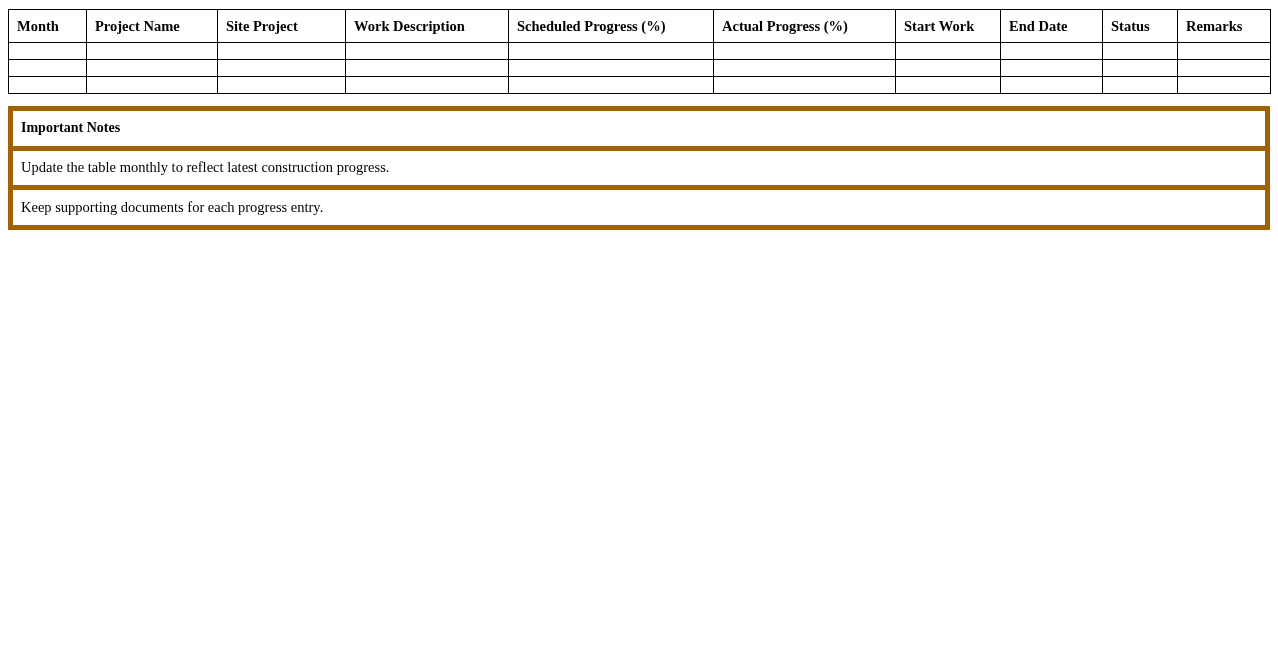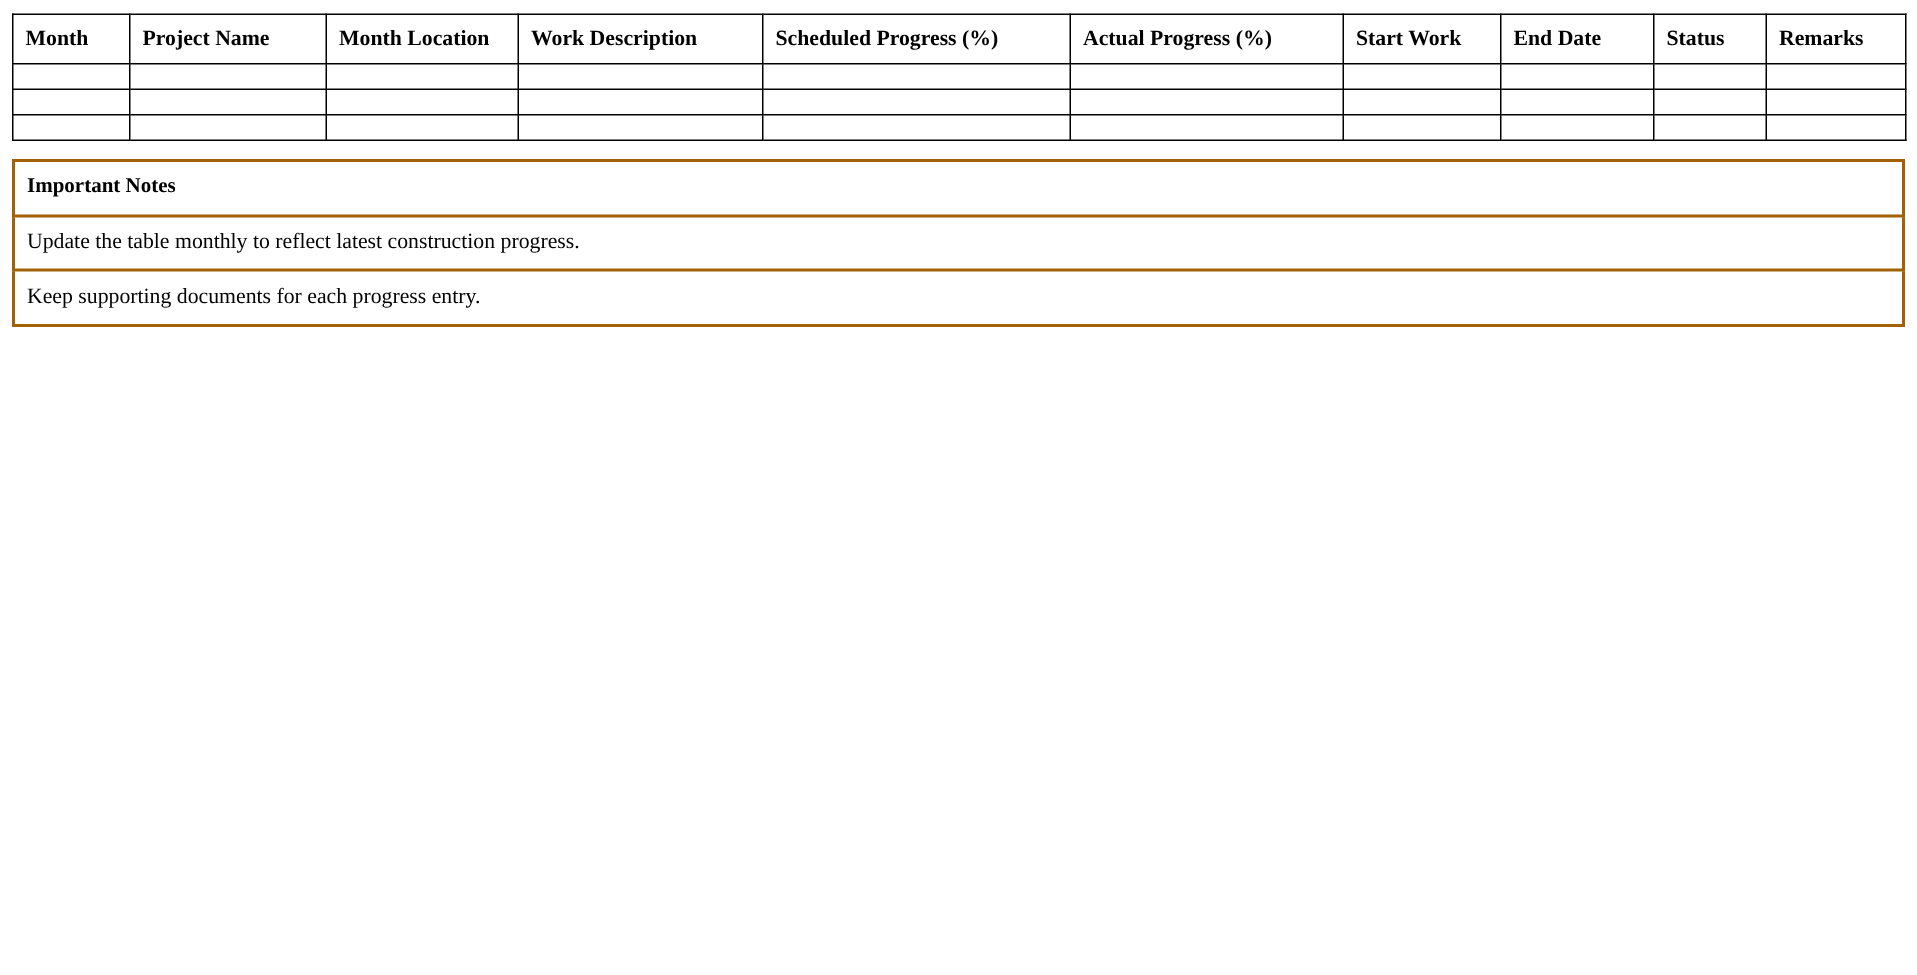--- a/index.html
+++ b/index.html
@@ -47,21 +47,21 @@
   }
   .notes-wrap {
     margin-top: 12px;
   }
   table.notes-table {
     border-collapse: collapse;
     table-layout: fixed;
     width: 1262px;
   }
   table.notes-table td {
-    border: 2px solid #a16207;
+    border: 5px solid #a16207;
     padding: 0 8px;
     height: 34.5px;
     font-size: 14.5px;
     vertical-align: middle;
   }
   table.notes-table td.notes-header {
     font-weight: bold;
     font-size: 14px;
   }
 </style>
@@ -80,21 +80,21 @@
       <col style="width:182px">
       <col style="width:105px">
       <col style="width:102px">
       <col style="width:75px">
       <col style="width:93px">
     </colgroup>
     <thead>
       <tr>
         <th>Month</th>
         <th>Project Name</th>
-        <th>Month Location</th>
+        <th>Site Project</th>
         <th>Work Description</th>
         <th>Scheduled Progress (%)</th>
         <th>Actual Progress (%)</th>
         <th>Start Work</th>
         <th>End Date</th>
         <th>Status</th>
         <th>Remarks</th>
       </tr>
     </thead>
     <tbody>

